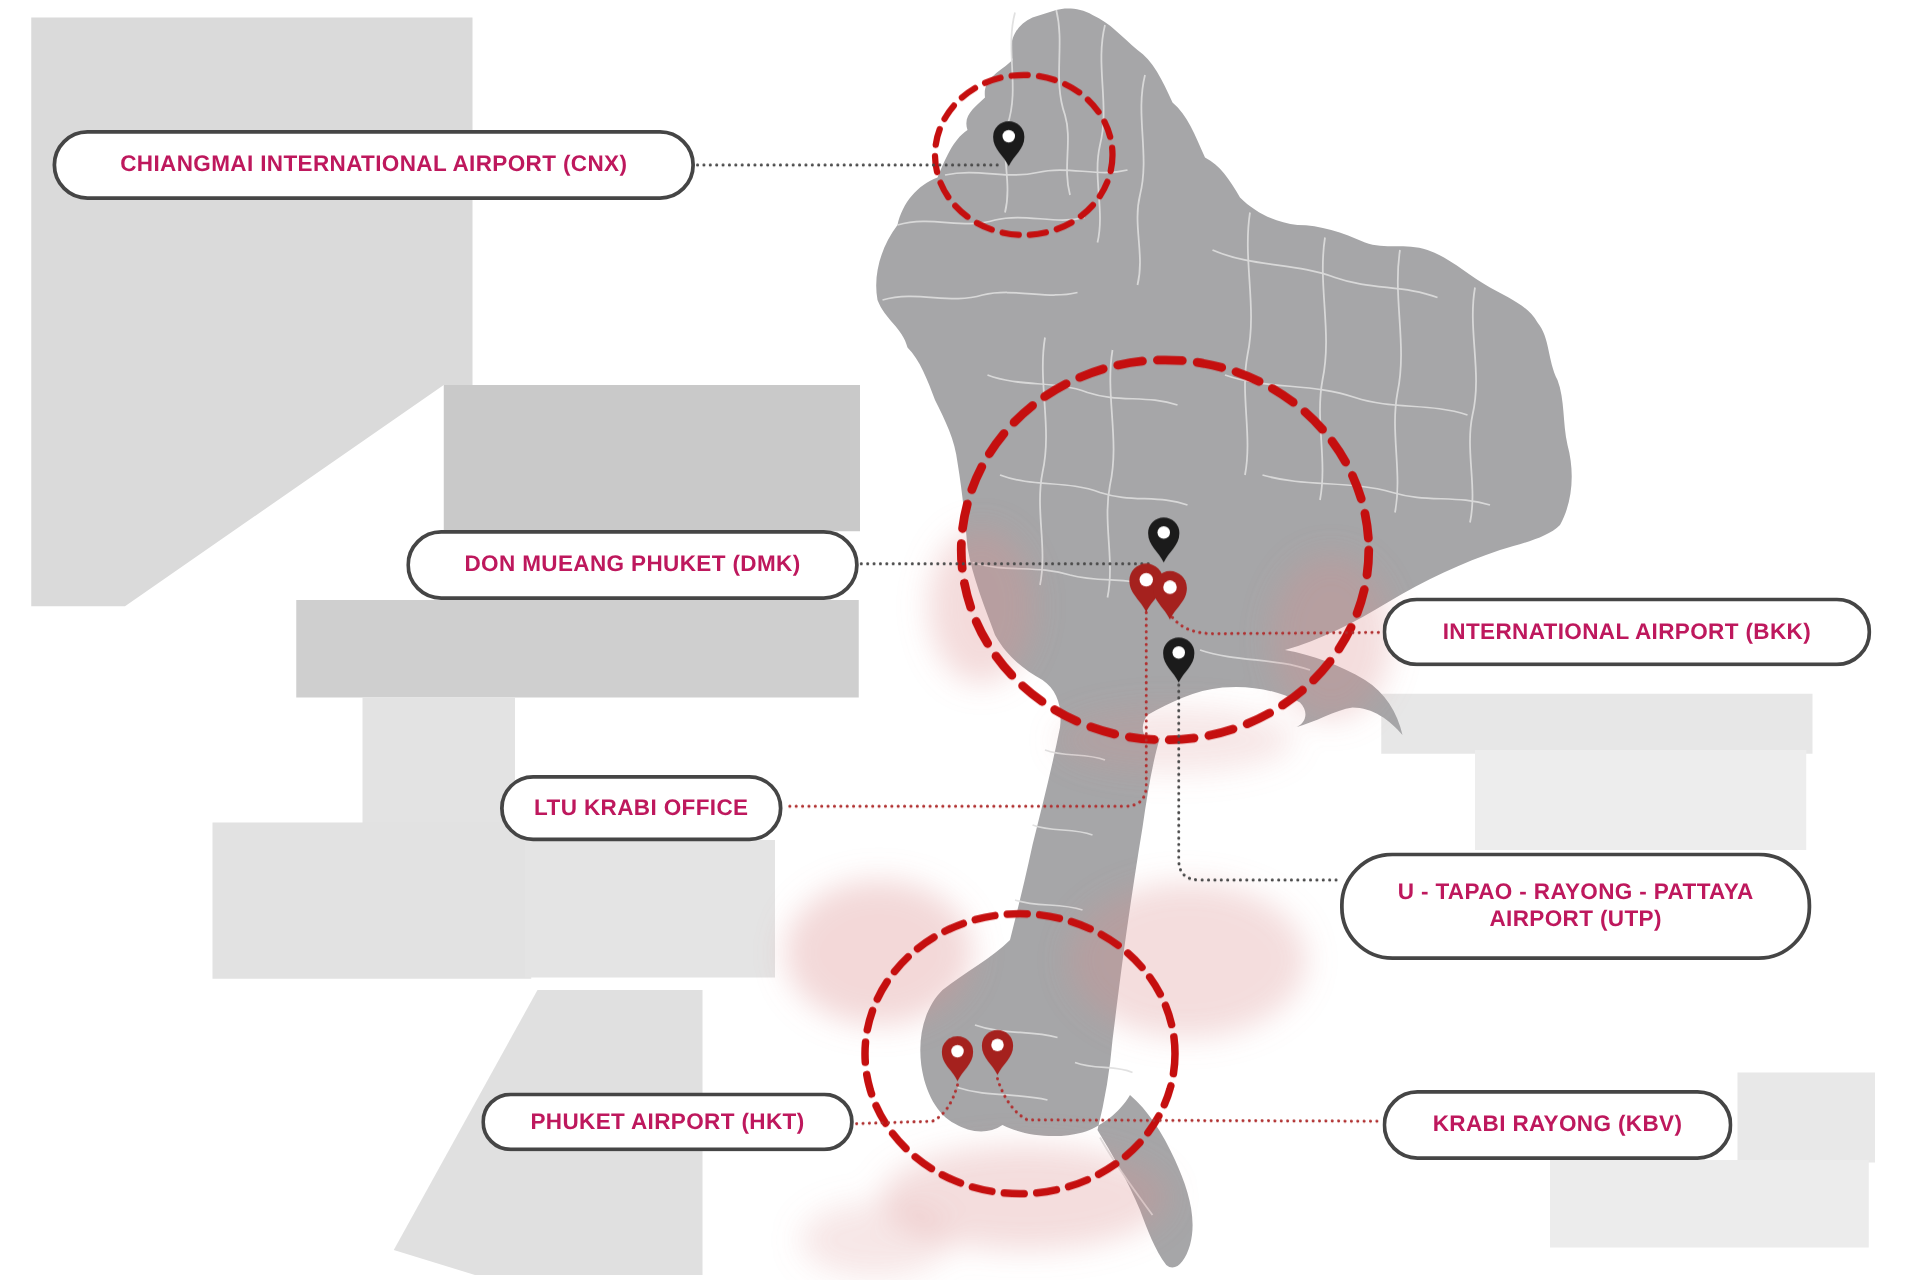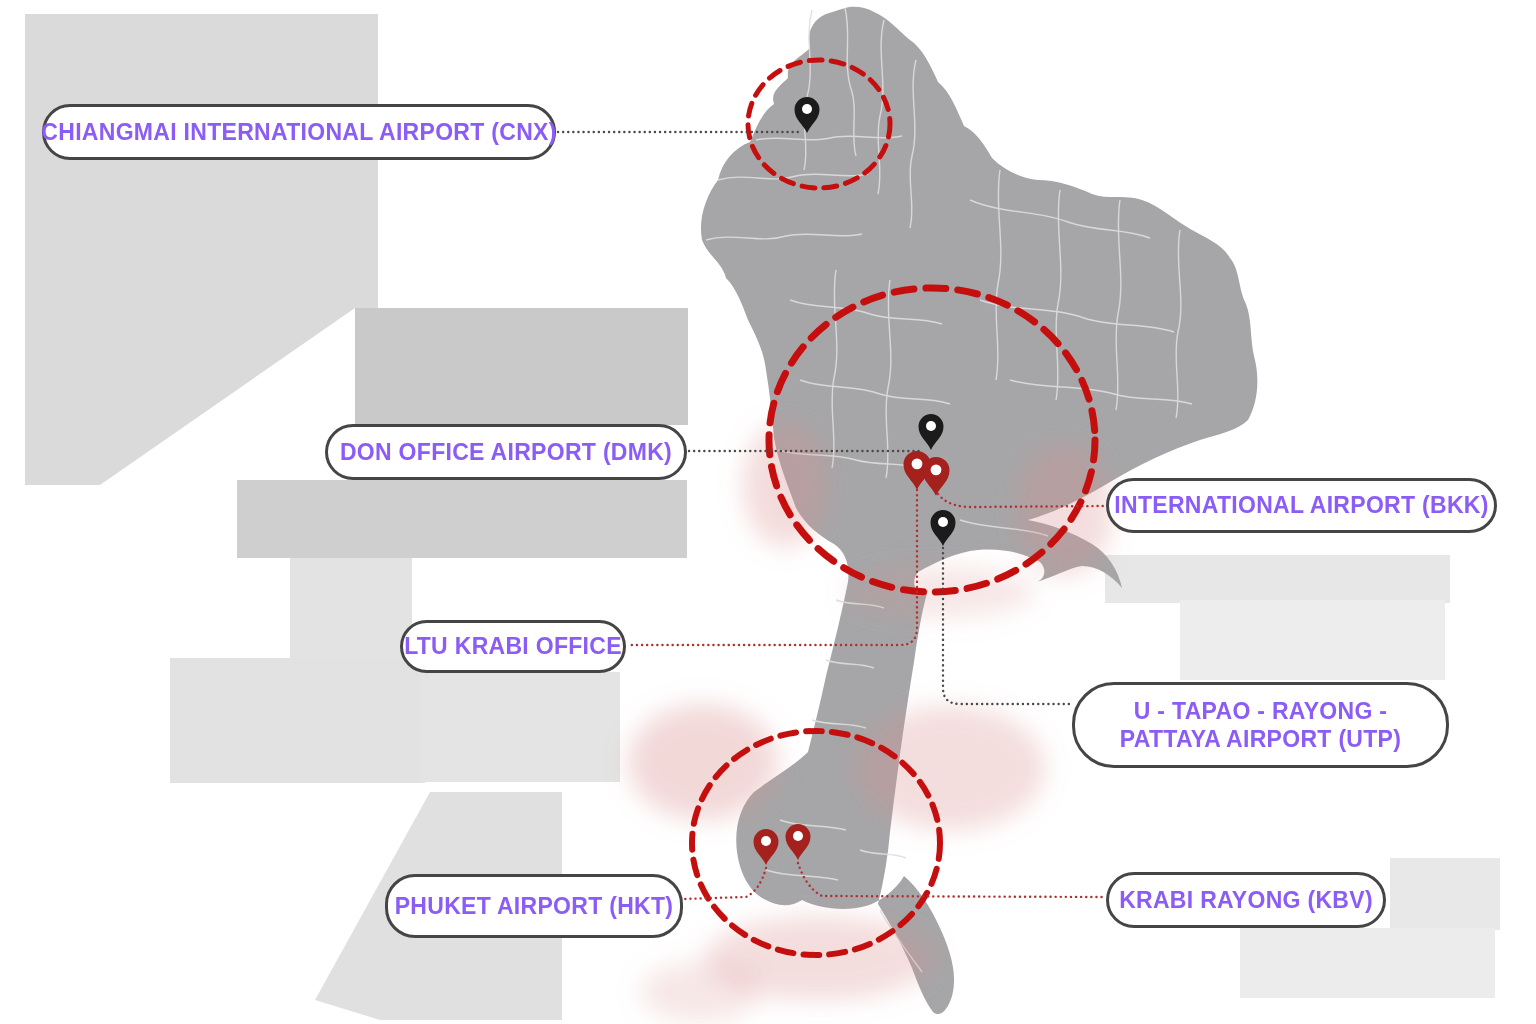--- a/index.html
+++ b/index.html
@@ -9,36 +9,36 @@
     background:#ffffff;
     overflow:hidden;
     font-family:"Liberation Sans", sans-serif;
   }
   #scene-svg{position:absolute;left:0;top:0;}
   .pill{
     position:absolute;
     display:flex;align-items:center;justify-content:center;
     background:#ffffff;
     border:3px solid #454545;
-    color:#8b5cf6;
+    color:#be185d;
     font-weight:bold;
-    font-size:23px;
+    font-size:18px;
     letter-spacing:.3px;
     text-align:center;
     box-sizing:border-box;
     line-height:1.22;
     white-space:nowrap;
   }
   .pill-multiline{white-space:normal;}
   .pill-cnx{left:42px;top:104px;width:514px;height:56px;border-radius:30px;}
   .pill-dmk{left:325px;top:424px;width:362px;height:56px;border-radius:30px;}
   .pill-bkk{left:1106px;top:478px;width:391px;height:55px;border-radius:30px;}
   .pill-ltu{left:400px;top:620px;width:226px;height:53px;border-radius:28px;}
   .pill-utp{left:1072px;top:682px;width:377px;height:86px;border-radius:42px;padding:0 26px;}
-  .pill-hkt{left:385px;top:874px;width:298px;height:64px;border-radius:30px;}
+  .pill-hkt{left:385px;top:874px;width:298px;height:47px;border-radius:30px;}
   .pill-kbv{left:1106px;top:872px;width:280px;height:56px;border-radius:30px;}
 </style>
 </head>
 <body>
 
 <div id="stage">
 
   <svg id="scene-svg" width="1536" height="1024" viewBox="0 0 1536 1024">
     <defs>
       <filter id="soft" x="-60%" y="-60%" width="220%" height="220%">
@@ -198,20 +198,20 @@
         <circle cx="0" cy="-2" r="5" fill="#ffffff"></circle>
       </g>
       <g transform="translate(798,838)">
         <path fill="#a5211e" d="M0,22 C-4,13 -12.5,8.5 -12.5,-1.5 A12.5,12.5 0 1,1 12.5,-1.5 C12.5,8.5 4,13 0,22 Z"></path>
         <circle cx="0" cy="-2" r="5" fill="#ffffff"></circle>
       </g>
     </g>
   </svg>
 
   <div class="pill pill-cnx">CHIANGMAI INTERNATIONAL AIRPORT (CNX)</div>
-  <div class="pill pill-dmk">DON OFFICE AIRPORT (DMK)</div>
+  <div class="pill pill-dmk">DON MUEANG PHUKET (DMK)</div>
   <div class="pill pill-bkk">INTERNATIONAL AIRPORT (BKK)</div>
   <div class="pill pill-ltu">LTU KRABI OFFICE</div>
   <div class="pill pill-utp pill-multiline">U - TAPAO - RAYONG - PATTAYA AIRPORT (UTP)</div>
   <div class="pill pill-hkt">PHUKET AIRPORT (HKT)</div>
   <div class="pill pill-kbv">KRABI RAYONG (KBV)</div>
 
 </div>
 
 </body></html>

